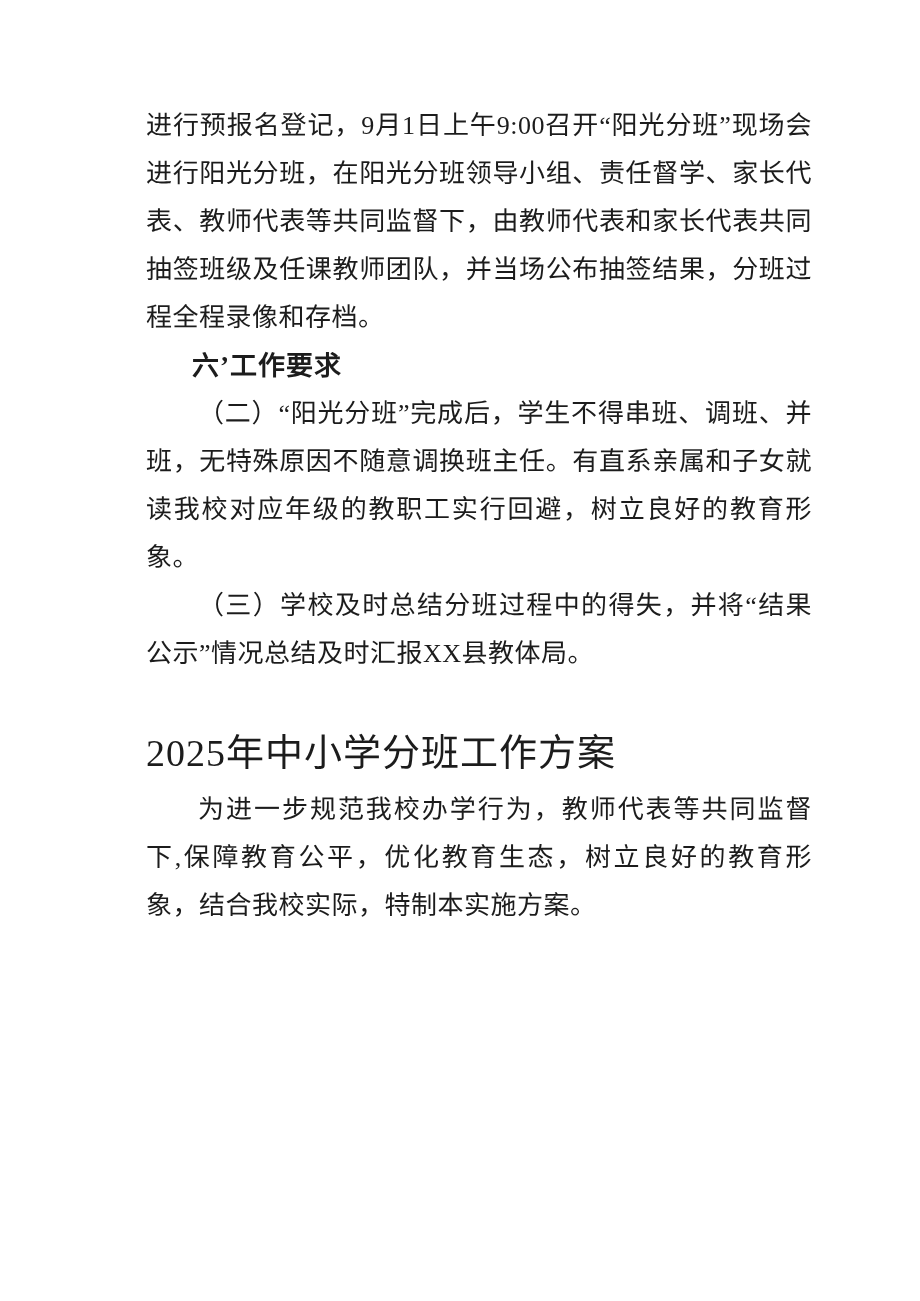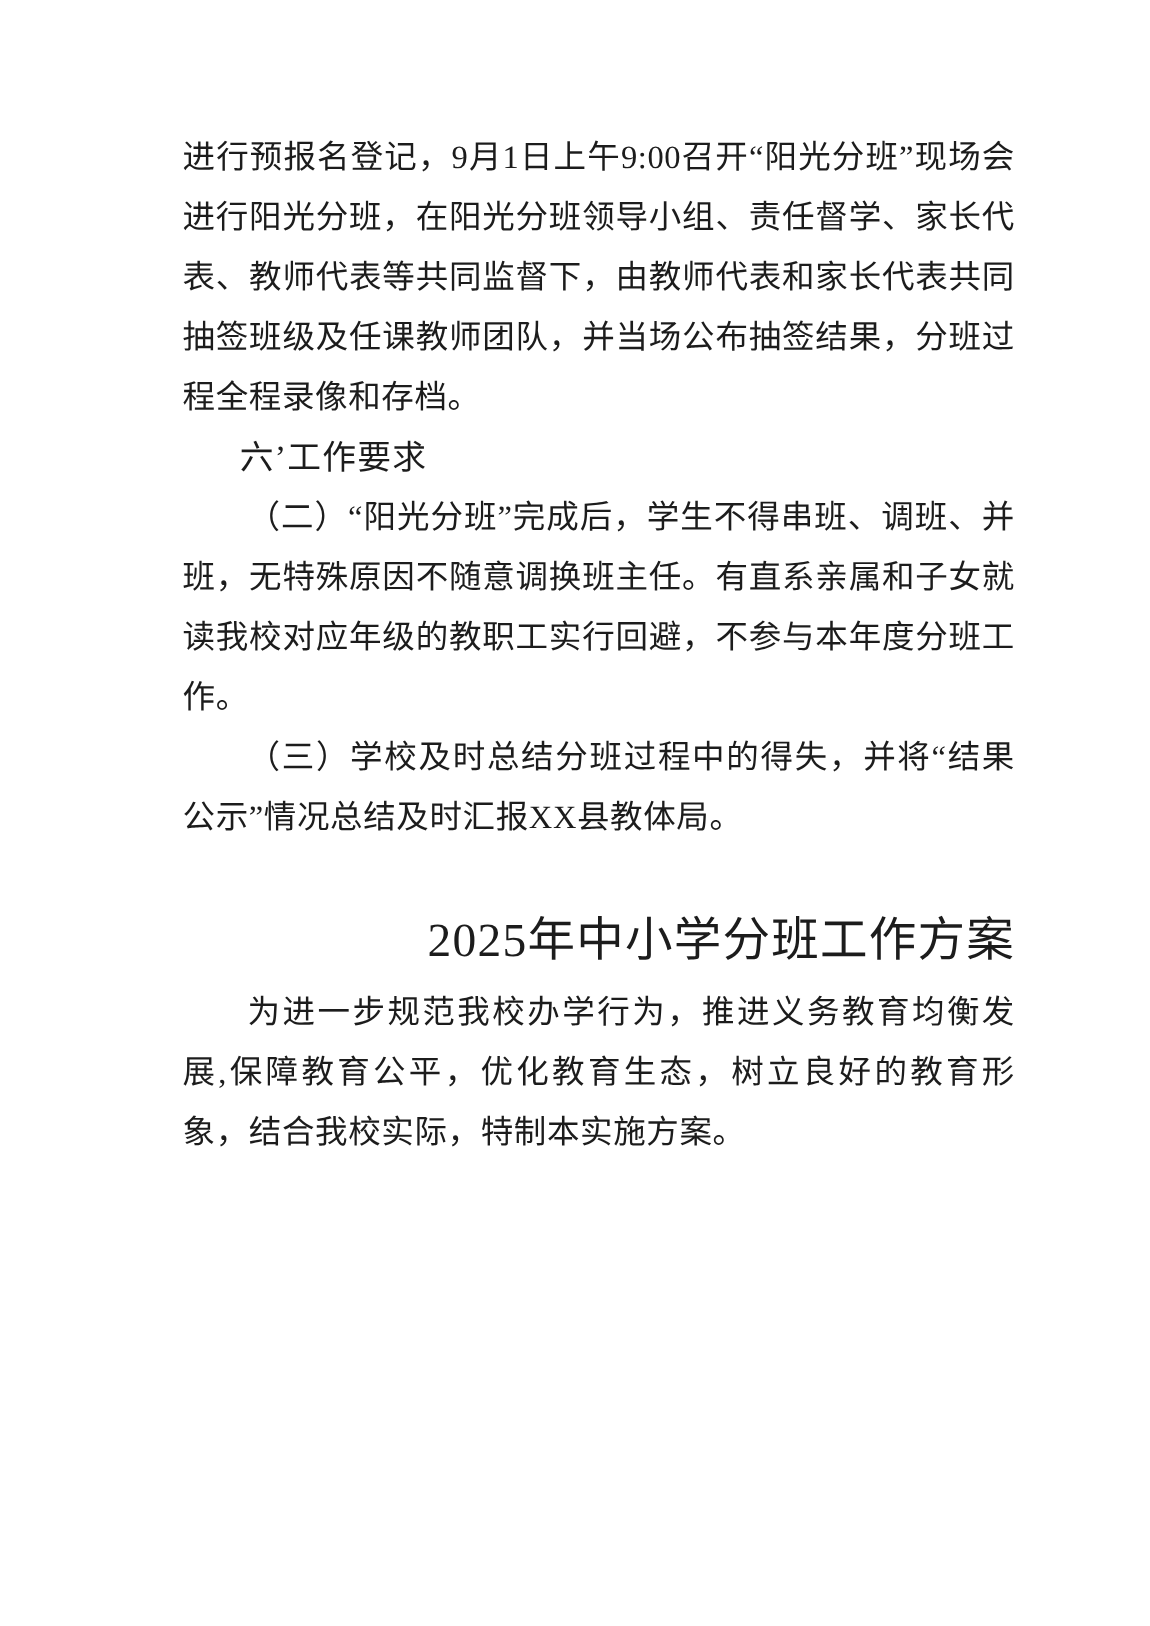--- a/index.html
+++ b/index.html
@@ -30,39 +30,39 @@
     text-align: justify;
     text-indent: 2em;
     letter-spacing: 0.5px;
   }
   .content p.no-indent {
     text-indent: 0;
   }
   .content p.heading {
     margin: 0;
     font-size: 27px;
-    font-weight: normal;
+    font-weight: bold;
     line-height: 48px;
     text-indent: 1.7em;
     letter-spacing: 1px;
   }
   .content h1.doc-title {
     margin: 42px 0 0 0;
     font-size: 38px;
     font-weight: 500;
     line-height: 66px;
-    text-align: right;
+    text-align: left;
     letter-spacing: 1px;
   }
 </style>
 </head>
 <body>
 
 <div class="page">
   <div class="content">
     <p class="body no-indent">进行预报名登记，9月1日上午9:00召开“阳光分班”现场会进行阳光分班，在阳光分班领导小组、责任督学、家长代表、教师代表等共同监督下，由教师代表和家长代表共同抽签班级及任课教师团队，并当场公布抽签结果，分班过程全程录像和存档。</p>
     <p class="heading">六’工作要求</p>
-    <p class="body">（二）“阳光分班”完成后，学生不得串班、调班、并班，无特殊原因不随意调换班主任。有直系亲属和子女就读我校对应年级的教职工实行回避，不参与本年度分班工作。</p>
+    <p class="body">（二）“阳光分班”完成后，学生不得串班、调班、并班，无特殊原因不随意调换班主任。有直系亲属和子女就读我校对应年级的教职工实行回避，树立良好的教育形象。</p>
     <p class="body">（三）学校及时总结分班过程中的得失，并将“结果公示”情况总结及时汇报XX县教体局。</p>
     <h1 class="doc-title">2025年中小学分班工作方案</h1>
-    <p class="body">为进一步规范我校办学行为，推进义务教育均衡发展,保障教育公平，优化教育生态，树立良好的教育形象，结合我校实际，特制本实施方案。</p>
+    <p class="body">为进一步规范我校办学行为，教师代表等共同监督下,保障教育公平，优化教育生态，树立良好的教育形象，结合我校实际，特制本实施方案。</p>
   </div>
 </div>
 
 </body></html>

